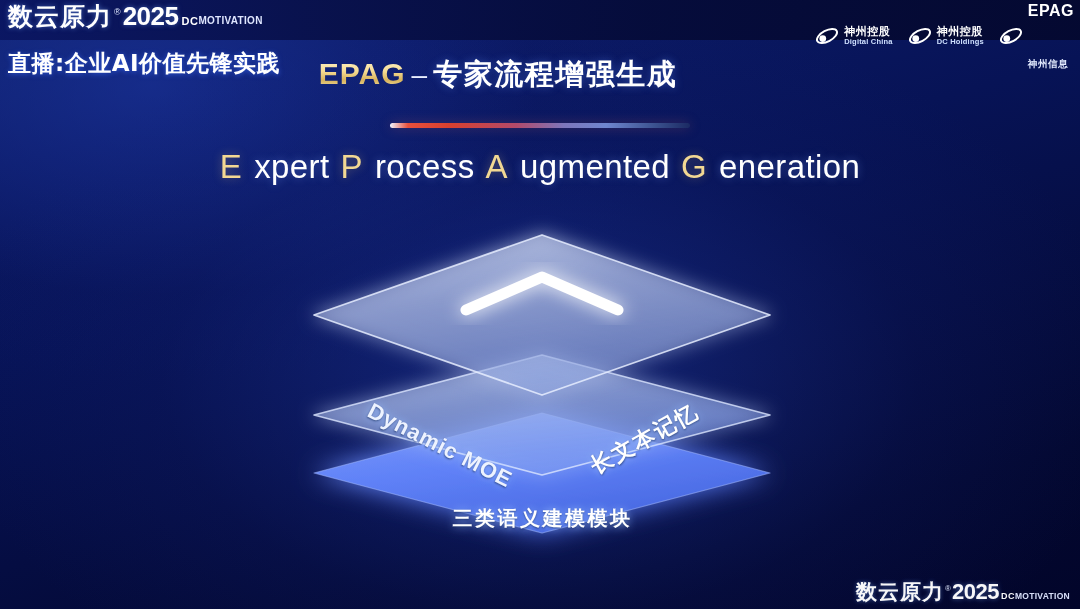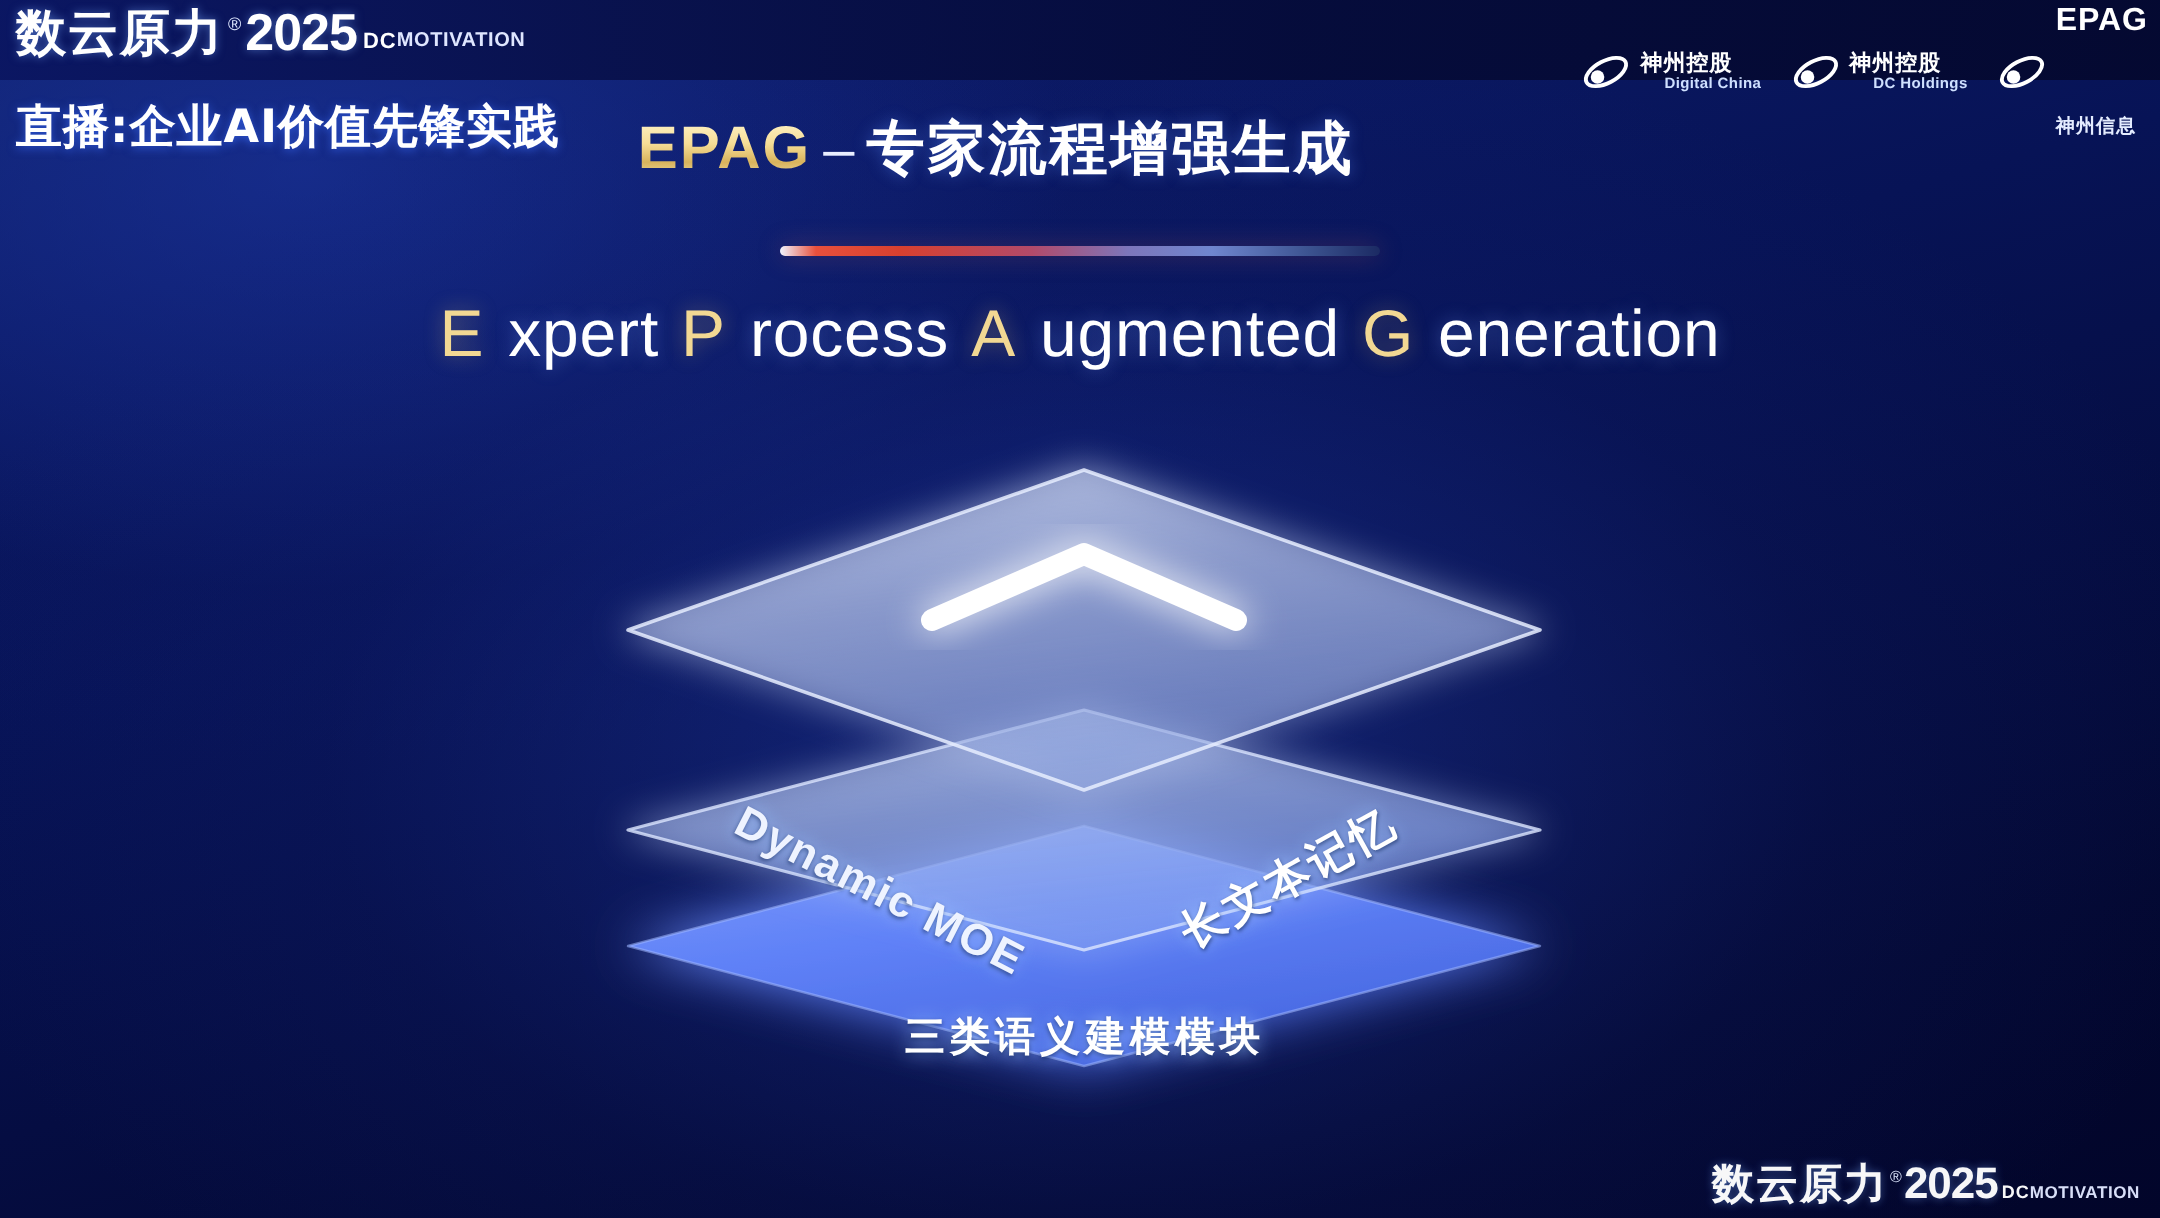--- a/index.html
+++ b/index.html
@@ -57,21 +57,21 @@
   
   #partner-logos{
     position:absolute;right:6px;top:3px;
     display:flex;align-items:center;gap:14px;z-index:6;
   }
   .plogo{display:flex;align-items:center;gap:4px;}
   .swoosh{width:26px;height:22px;flex:none;}
   .ptxt{display:flex;flex-direction:column;line-height:1.05;}
   .ptxt .cn{font-size:11px;font-weight:bold;color:#fff;letter-spacing:.5px;
     font-family:"DejaVu Sans","Liberation Sans",sans-serif;}
-  .ptxt .en{font-size:7.5px;font-weight:bold;color:#cfe0ff;letter-spacing:.2px;margin-left:12px;}
+  .ptxt .en{font-size:7.5px;font-weight:bold;color:#cfe0ff;letter-spacing:.2px;}
   .ptxt .big{font-size:16px;font-weight:bold;color:#fff;letter-spacing:.5px;
     font-family:"Liberation Sans",sans-serif;}
   .ptxt .cn-sm{font-size:9.5px;font-weight:bold;color:#e4ecff;letter-spacing:.6px;
     font-family:"DejaVu Sans","Liberation Sans",sans-serif;margin-top:39px;}
 
   
   #main-title{
     position:absolute;left:0;top:55px;width:936px;
     text-align:center;z-index:5;
     padding-left:60px;

